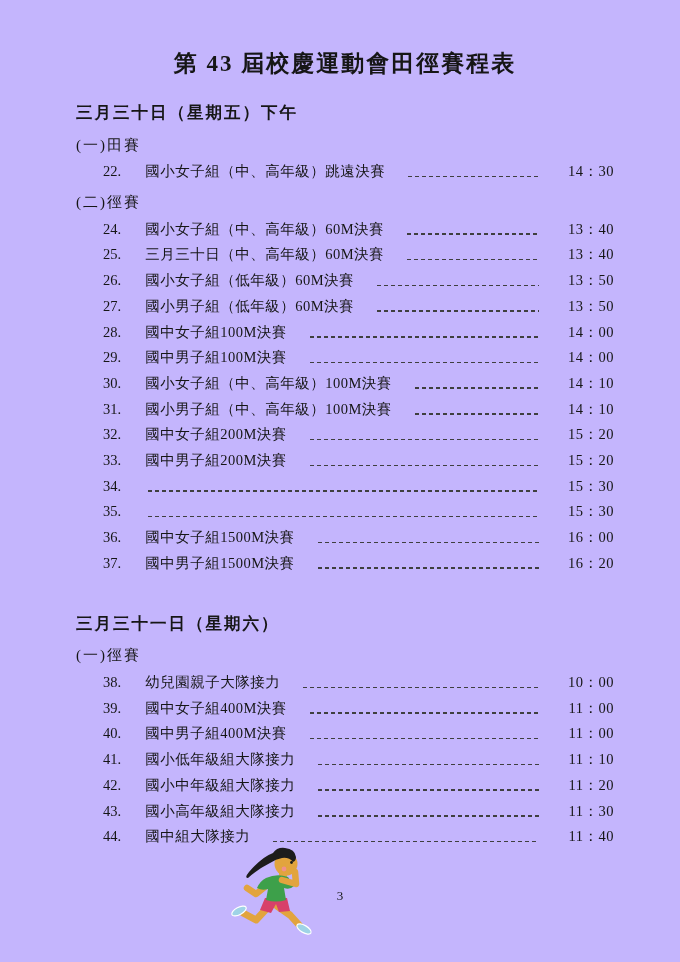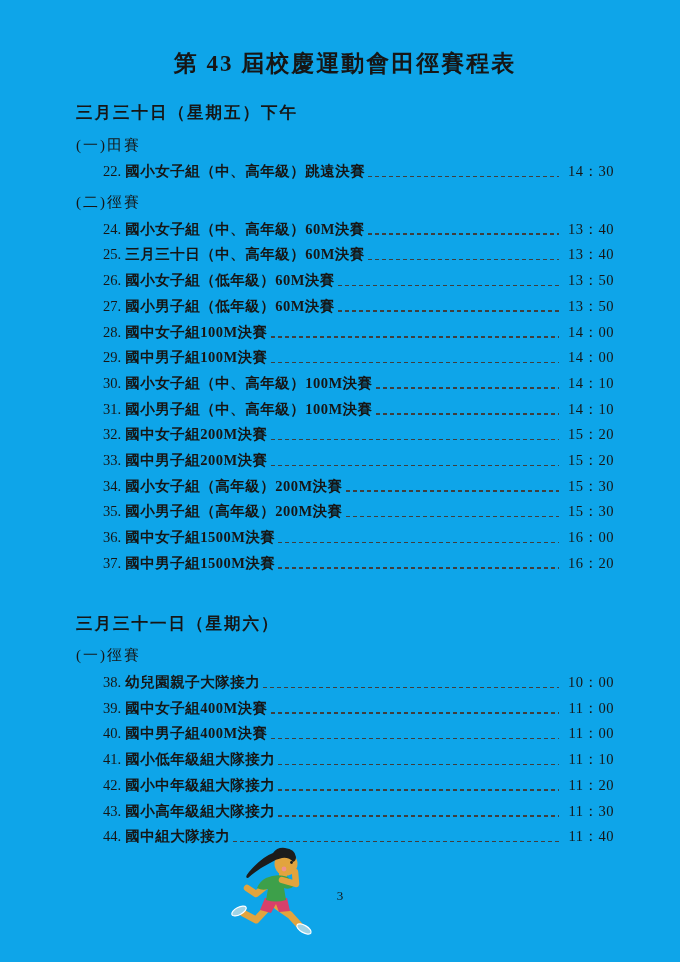--- a/index.html
+++ b/index.html
@@ -1,41 +1,41 @@
 <!DOCTYPE html>
 <html><head>
 <meta charset="utf-8">
 <style>
   html,body { margin:0; padding:0; background:#888; }
   .page {
-    width:680px; height:962px; margin:0 auto; background:#0ea5e9;
+    width:680px; height:962px; margin:0 auto; background:#c4b5fd;
     position:relative; overflow:hidden; color:#161616;
     font-family:"Liberation Serif","DejaVu Serif",serif;
   }
   .content { position:absolute; left:76px; right:66px; top:0; }
   .doc-title {
     margin:48px 0 0 0; text-align:center; font-size:23px; font-weight:bold;
     letter-spacing:2px; line-height:32px;
   }
   .day { }
   .day-heading {
     margin-top:22px; font-size:16.5px; font-weight:bold;
     letter-spacing:2px; line-height:22px;
   }
   .day:nth-of-type(2) .day-heading { margin-top:40px; }
   .section-label {
     height:25.7px; display:flex; align-items:flex-end;
     font-size:15px; letter-spacing:2px; line-height:21px; margin-top:6px;
   }
   .event-row {
     display:flex; align-items:flex-end; height:25.7px;
-    font-size:14.5px; line-height:19px; padding-left:27px;
+    font-size:14.5px; line-height:19px; padding-left:27px;gap:20px;
   }
   .event-number { white-space:nowrap; margin-right:4px; }
-  .event-name { white-space:nowrap; letter-spacing:0.5px;font-weight:bold; }
+  .event-name { white-space:nowrap; letter-spacing:0.5px; }
   .leader {
     flex:1; height:1.4px; align-self:flex-end; margin:0 5px 4px 3px;
     background:repeating-linear-gradient(90deg,#3f3f3f 0 4px,transparent 4px 7px);
   }
   .event-time { white-space:nowrap; min-width:50px; text-align:right; letter-spacing:0.5px; }
   .runner { position:absolute; left:224px; top:844px; width:92px; height:94px; }
   .page-number {
     position:absolute; left:0; width:100%; top:888px; text-align:center;
     font-size:13px;
   }
@@ -133,28 +133,26 @@
 
   <div class="event-row">
     <span class="event-number">33.</span>
     <span class="event-name">國中男子組200M決賽</span>
     <span class="leader"></span>
     <span class="event-time">15：20</span>
   </div>
 
   <div class="event-row">
     <span class="event-number">34.</span>
-    <span class="event-name">國小女子組（高年級）200M決賽</span>
     <span class="leader"></span>
     <span class="event-time">15：30</span>
   </div>
 
   <div class="event-row">
     <span class="event-number">35.</span>
-    <span class="event-name">國小男子組（高年級）200M決賽</span>
     <span class="leader"></span>
     <span class="event-time">15：30</span>
   </div>
 
   <div class="event-row">
     <span class="event-number">36.</span>
     <span class="event-name">國中女子組1500M決賽</span>
     <span class="leader"></span>
     <span class="event-time">16：00</span>
   </div>

